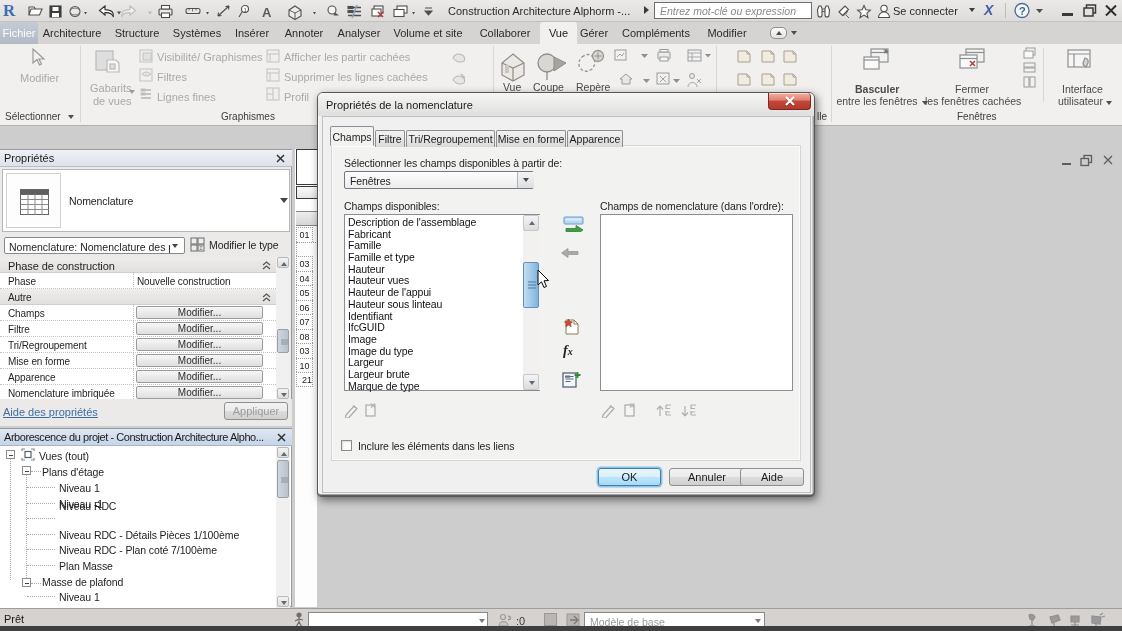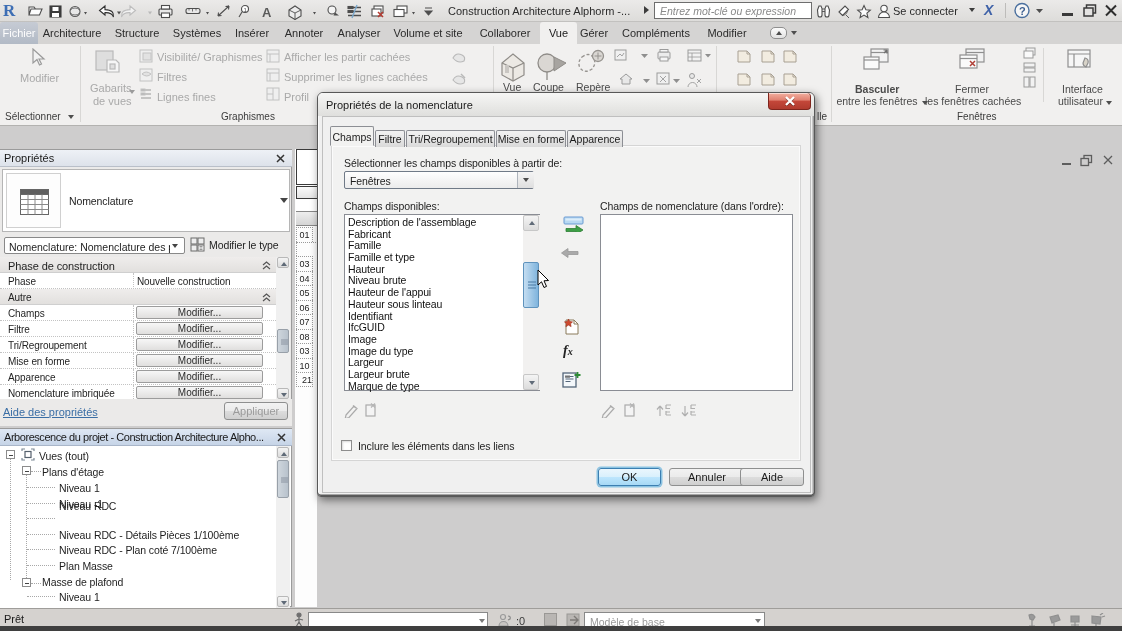--- a/index.html
+++ b/index.html
@@ -608,21 +608,21 @@
   <div class="abs t11" style="left:26px;top:107px;">Champs disponibles:</div>
   <div class="abs t11" style="left:282px;top:107px;">Champs de nomenclature (dans l'ordre):</div>
 
   <div class="list" style="left:26px;top:121px;width:196px;height:177px;">
     <div style="padding-top:2px;">
       <div class="li">Description de l'assemblage</div>
       <div class="li">Fabricant</div>
       <div class="li">Famille</div>
       <div class="li">Famille et type</div>
       <div class="li">Hauteur</div>
-      <div class="li">Niveau brute</div>
+      <div class="li">Hauteur vues</div>
       <div class="li">Hauteur de l'appui</div>
       <div class="li">Hauteur sous linteau</div>
       <div class="li">Identifiant</div>
       <div class="li">IfcGUID</div>
       <div class="li">Image</div>
       <div class="li">Image du type</div>
       <div class="li">Largeur</div>
       <div class="li">Largeur brute</div>
       <div class="li">Marque de type</div>
     </div>

